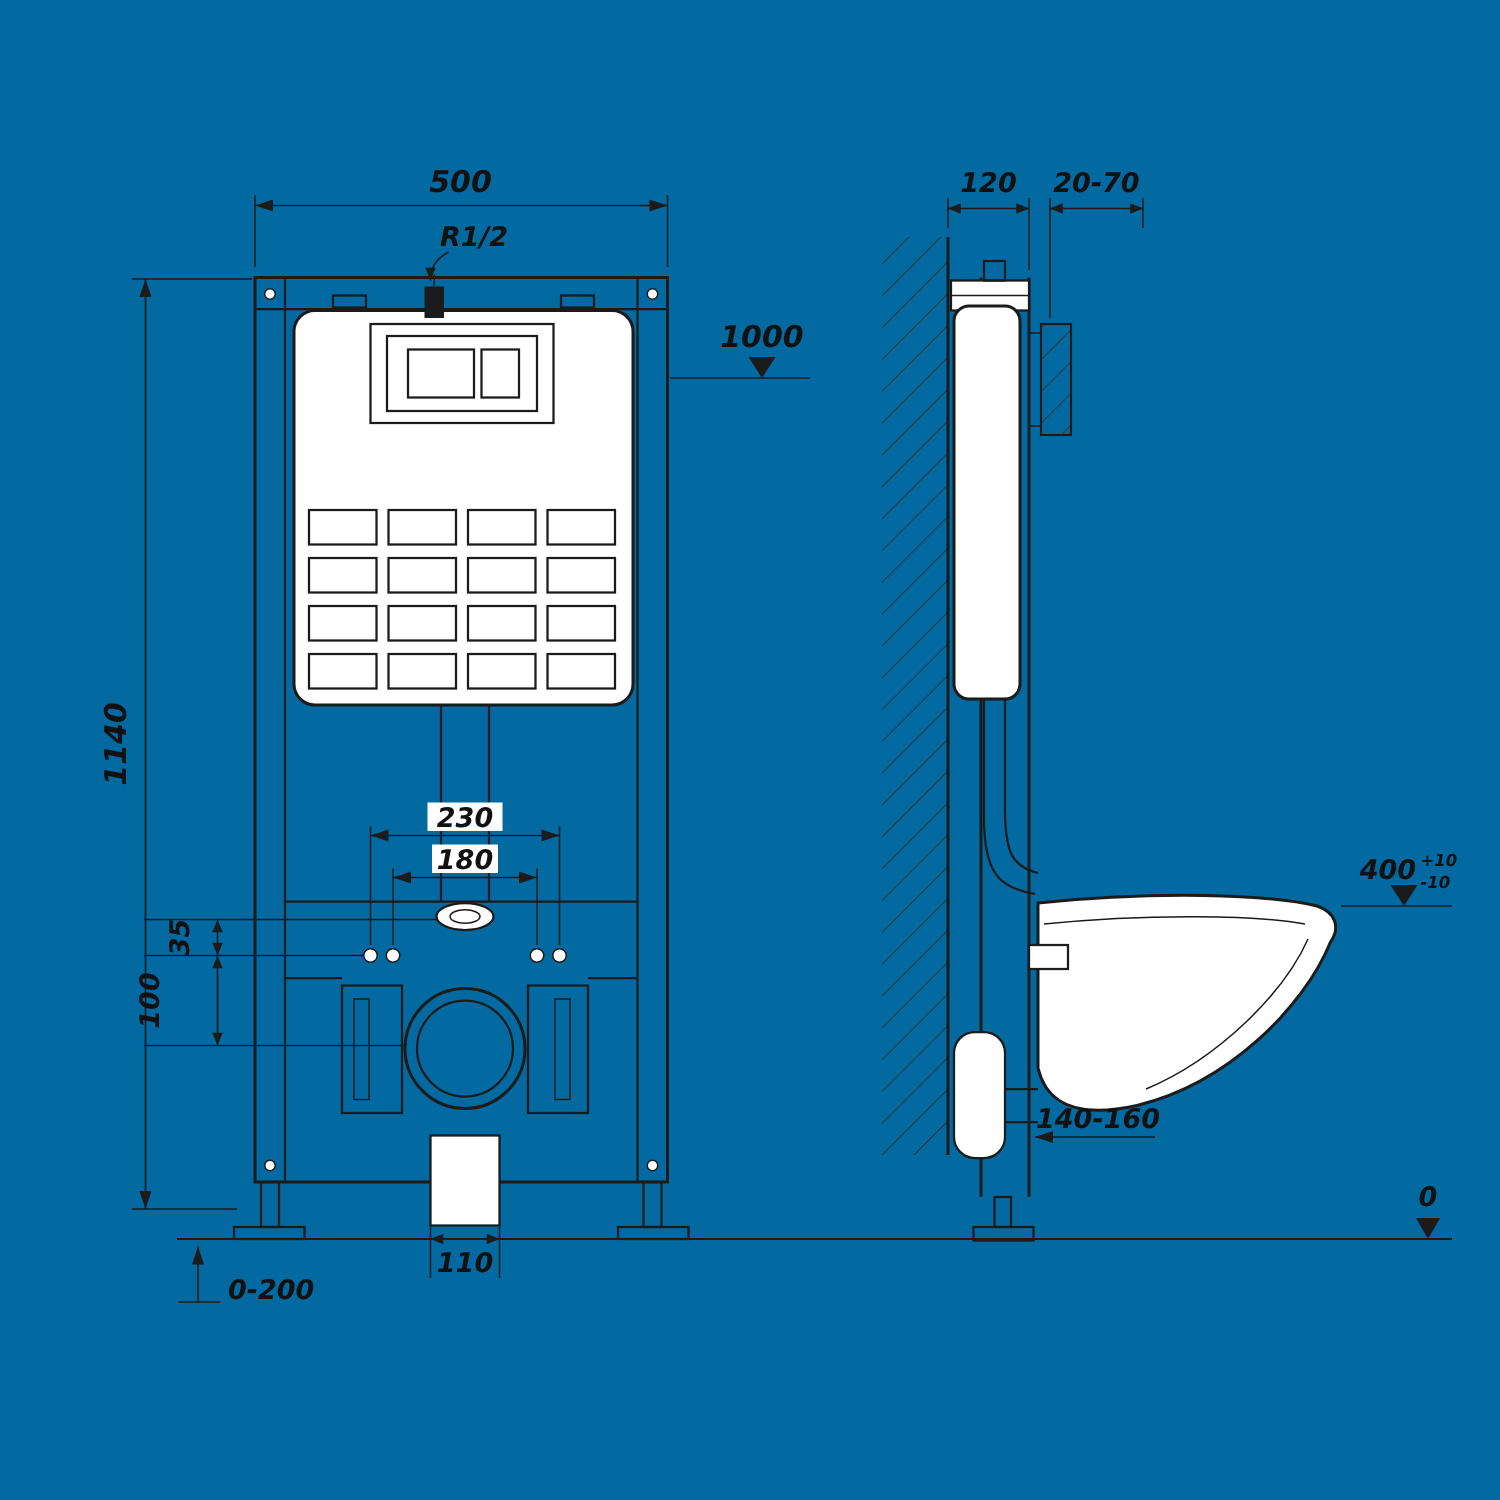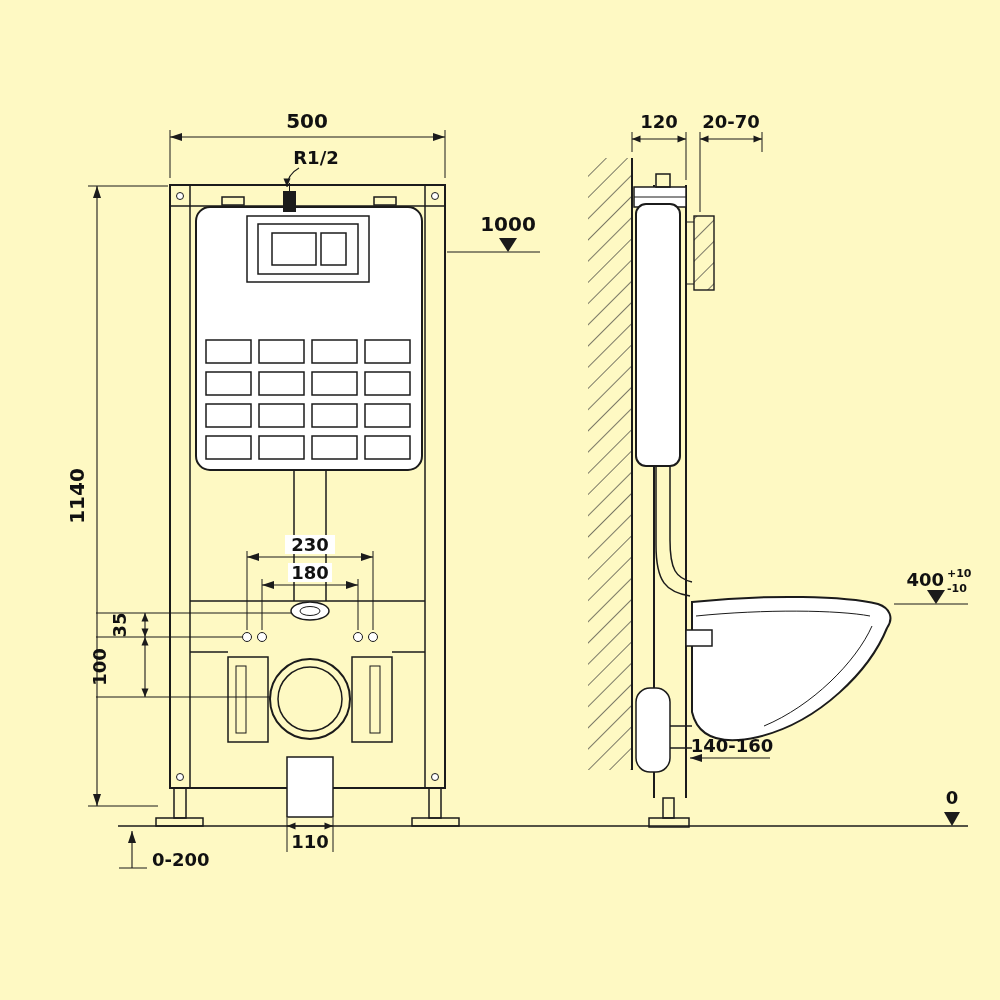--- a/index.html
+++ b/index.html
@@ -1,16 +1,16 @@
 <!DOCTYPE html>
 <html><head>
 <meta charset="utf-8">
 <style>
   html,body{margin:0;padding:0;background:#fff;}
-  .canvas{position:relative;width:1000px;height:1000px;background:#fef9c3;overflow:hidden;}
+  .canvas{position:relative;width:1000px;height:1000px;background:#0369a1;overflow:hidden;font-style:italic;}
   svg{display:block;}
   .ln   {fill:none;stroke:#1b1b1b;stroke-width:2;}
   .ln1  {fill:none;stroke:#1b1b1b;stroke-width:1.5;}
   .lnw  {fill:#ffffff;stroke:#1b1b1b;stroke-width:2;}
   .lnw1 {fill:#ffffff;stroke:#1b1b1b;stroke-width:1.5;}
   .thin {fill:none;stroke:#1b1b1b;stroke-width:1;}
   .thinw{fill:#ffffff;stroke:#1b1b1b;stroke-width:1;}
   .dim  {fill:none;stroke:#1b1b1b;stroke-width:1.1;}
   .fb   {fill:#1b1b1b;stroke:none;}
   .fw   {fill:#ffffff;stroke:none;}

